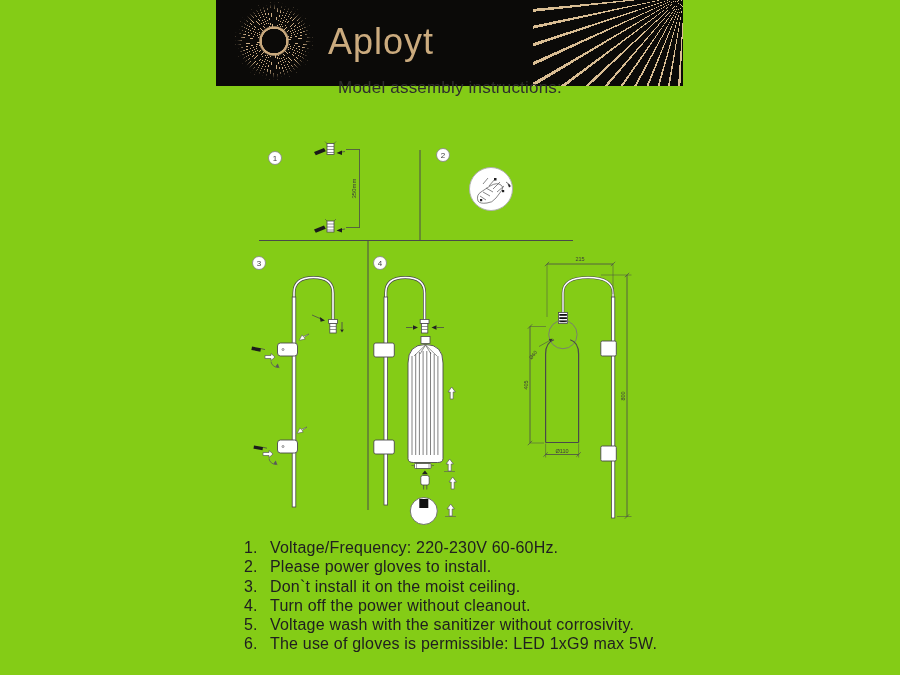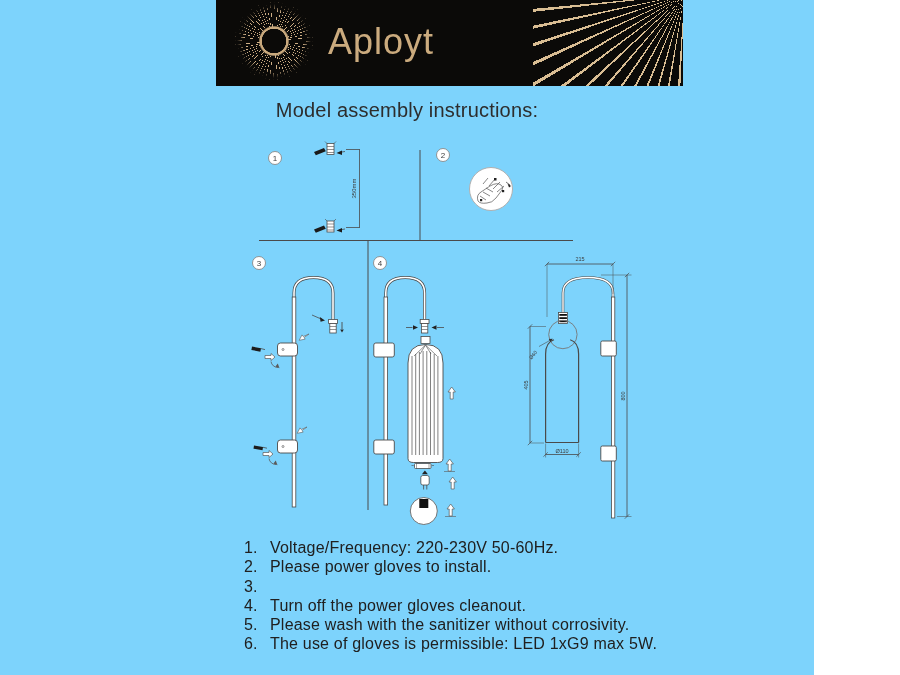--- a/index.html
+++ b/index.html
@@ -1,33 +1,33 @@
 <!DOCTYPE html>
 <html><head>
 <meta charset="utf-8">
 <style>
   html,body{margin:0;padding:0;background:#ffffff;}
-  .page{position:relative;width:814px;height:675px;background:#7dd3fc;overflow:hidden;
+  .page{position:relative;width:900px;height:675px;background:#84cc16;overflow:hidden;
         font-family:"Liberation Sans",sans-serif;}
 
   
   .banner{position:absolute;left:216px;top:0;width:467px;height:86px;background:#0b0a08;overflow:hidden;}
   .sunburst{position:absolute;left:19px;top:2px;width:78px;height:78px;border-radius:50%;
             background:repeating-conic-gradient(rgba(216,183,140,.95) 0 .9deg, rgba(11,10,8,0) .9deg 6deg);}
   .sunburst-core{position:absolute;inset:0;border-radius:50%;
             background:radial-gradient(circle at 50% 50%, #0b0a08 0 12px, #c9a97d 12.5px 14px,
                        rgba(11,10,8,0) 15.5px 29px, #0b0a08 37px);}
   .brand{position:absolute;left:112px;top:0;height:86px;line-height:84px;
          font-size:36px;font-weight:300;color:#cbab7e;letter-spacing:1px;}
   .rays{position:absolute;right:0;top:0;width:150px;height:86px;
         background:repeating-conic-gradient(from 183deg at 101% -6%, #d9bd93 0 1.1deg, rgba(11,10,8,0) 1.1deg 6.2deg);}
 
   
-  .title{position:absolute;left:0;top:101px;width:100%;text-align:center;
-         color:#2d2d2d;font-size:20px;line-height:18.5px;letter-spacing:.2px;}
+  .title{position:absolute;left:0;top:79px;width:100%;text-align:center;
+         color:#2d2d2d;font-size:17px;line-height:18.5px;letter-spacing:.2px;}
 
   
   .diagram{position:absolute;left:0;top:0;width:900px;height:675px;}
   .diagram svg{display:block;}
   text{font-family:"Liberation Sans",sans-serif;fill:#3c3c3c;}
 
   
   .instructions{position:absolute;left:244px;top:538px;margin:0;padding:0;list-style:none;
                 font-size:16px;line-height:19.3px;color:#202020;letter-spacing:.2px;}
   .instructions li{display:flex;}
@@ -247,36 +247,37 @@
         <path d="M543.4,456.7 l4.4,-4.4 M576.4,456.7 l4.4,-4.4" stroke="#4a4a4a" stroke-width=".7"></path>
         <text x="562" y="452.5" text-anchor="middle" font-size="5.5">Ø110</text>
       </g>
     </g>
   </svg>
   </div>
 
   <ol class="instructions">
     <li>
       <span class="num">1.</span>
-      <span class="txt">Voltage/Frequency: 220-230V 50-60Hz.</span>
+      <span class="txt">Voltage/Frequency: 220-230V 60-60Hz.</span>
     </li>
     <li>
       <span class="num">2.</span>
       <span class="txt">Please power gloves to install.</span>
     </li>
     <li>
       <span class="num">3.</span>
+      <span class="txt">Don`t install it on the moist ceiling.</span>
     </li>
     <li>
       <span class="num">4.</span>
-      <span class="txt">Turn off the power gloves cleanout.</span>
+      <span class="txt">Turn off the power without cleanout.</span>
     </li>
     <li>
       <span class="num">5.</span>
-      <span class="txt">Please wash with the sanitizer without corrosivity.</span>
+      <span class="txt">Voltage wash with the sanitizer without corrosivity.</span>
     </li>
     <li>
       <span class="num">6.</span>
       <span class="txt">The use of gloves is permissible: LED 1xG9 max 5W.</span>
     </li>
   </ol>
 
 </div>
 
 </body></html>

